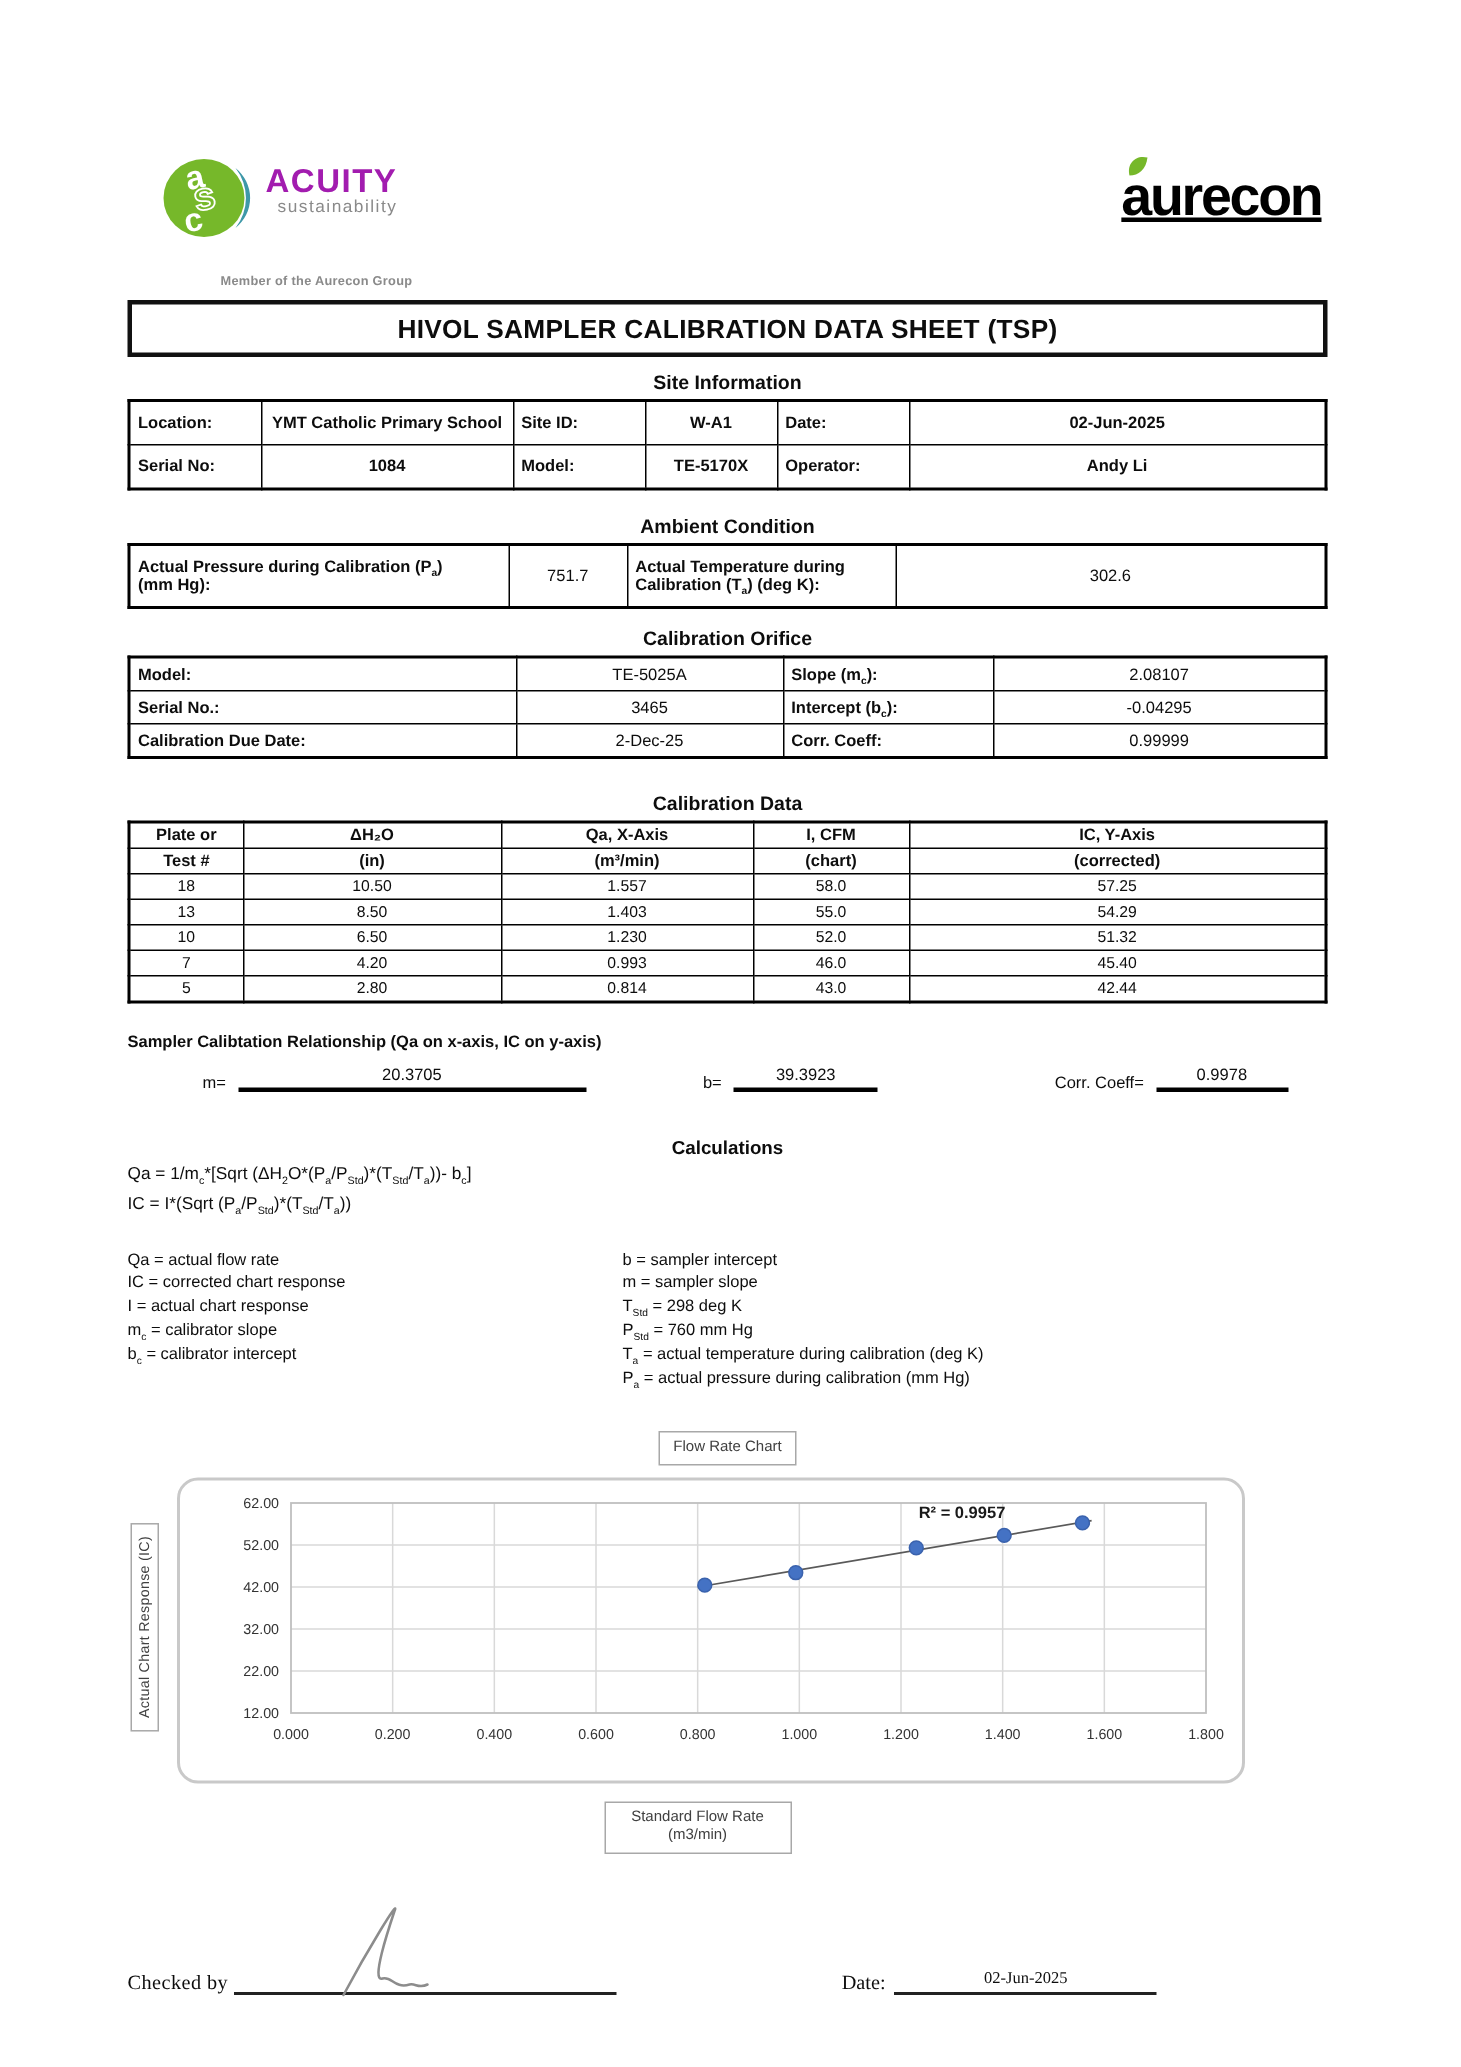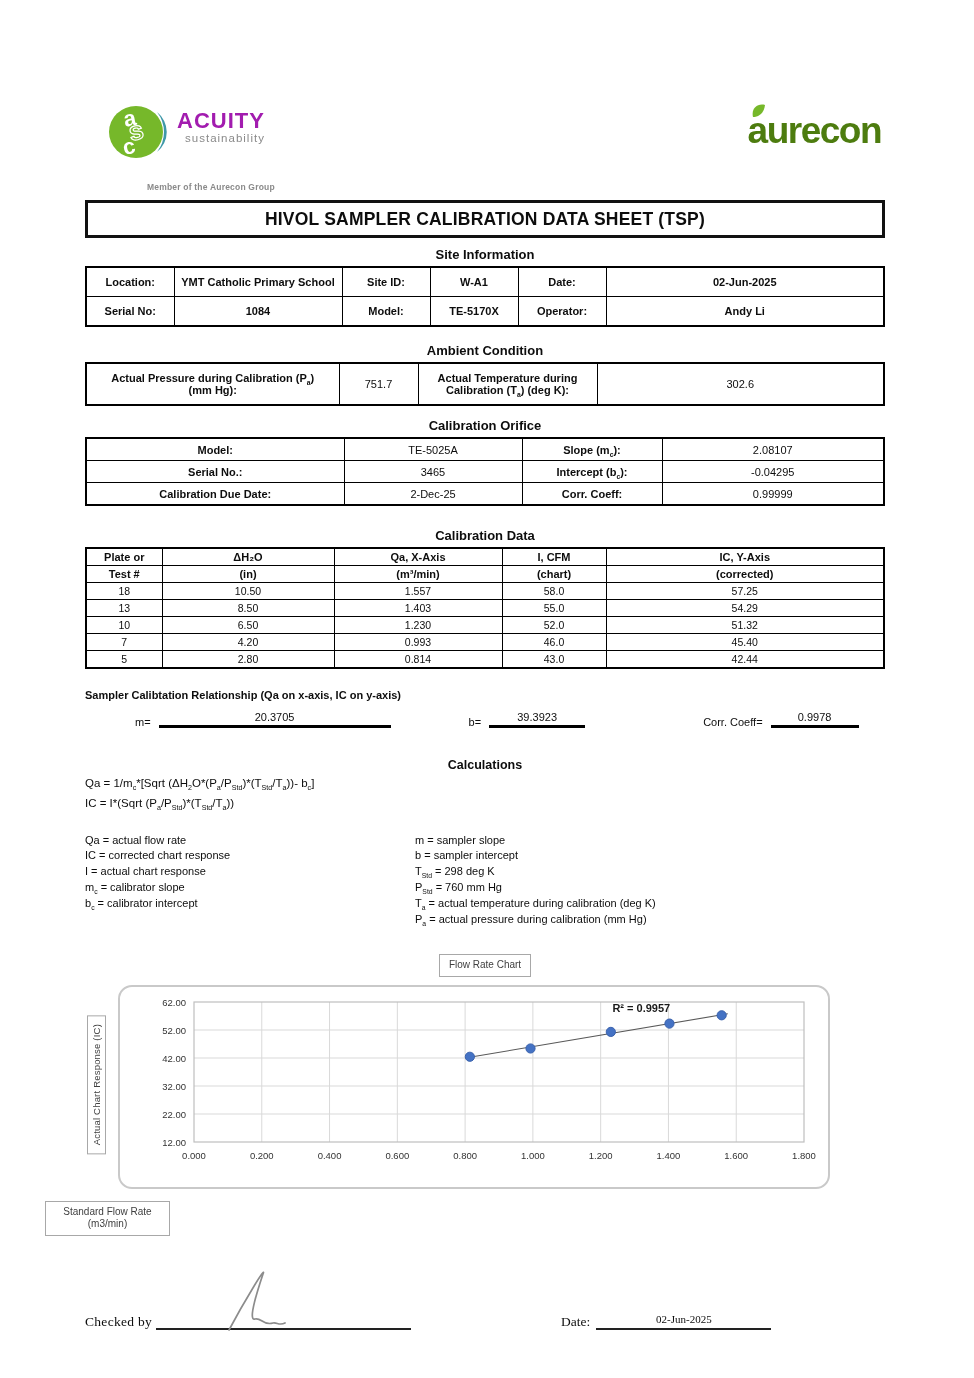--- a/index.html
+++ b/index.html
@@ -16,34 +16,34 @@
   sub{font-size:0.62em;line-height:0;}
   
   .logos-row{display:flex;justify-content:space-between;align-items:flex-start;height:84px;}
   .acuity{display:flex;flex-direction:column;margin-left:22px;}
   .acuity-top{display:flex;align-items:flex-start;}
   .acuity-text{margin-left:6px;margin-top:6px;display:flex;flex-direction:column;align-items:flex-end;}
   .acuity-name{color:#a21caf;font-weight:bold;font-size:22px;letter-spacing:1px;line-height:1;}
   .acuity-sub{color:#8a8a8a;font-size:11.5px;letter-spacing:1px;line-height:1.2;}
   .acuity-member{color:#8a8a8a;font-weight:bold;font-size:8.5px;margin-top:20px;margin-left:40px;letter-spacing:.2px;}
   .aurecon{position:relative;margin-top:8px;margin-right:4px;}
-  .aurecon-word{font-weight:bold;font-size:37px;letter-spacing:-1.5px;color:#4d7c0f;line-height:1;}
+  .aurecon-word{font-weight:bold;font-size:37px;letter-spacing:-1.5px;color:#000000;line-height:1;text-decoration:underline;}
   .aurecon-leaf{position:absolute;left:3px;top:-9px;}
   
   .title-box{
     margin-top:12px;border:3px solid #111;height:32px;
     display:flex;align-items:center;justify-content:center;
     font-weight:bold;font-size:17.5px;letter-spacing:.2px;
   }
   .section-heading{text-align:center;font-weight:bold;font-size:13px;margin-top:9px;margin-bottom:4px;}
   
   table{border-collapse:collapse;width:100%;table-layout:fixed;}
   .btable{border:2.5px solid #000;}
   .btable td{border:1.8px solid #000;padding:3px 5px;font-size:11px;overflow:hidden;}
-  .lab{font-weight:bold;text-align:center;}
+  .lab{font-weight:bold;text-align:left;}
   .val{text-align:center;}
   .valb{text-align:center;font-weight:bold;}
   .site-table td{height:22px;}
   .amb-table td{height:34px;}
   .ori-table td{height:15px;}
   .cal-table td{border:1.2px solid #000;text-align:center;font-size:10.5px;padding:1px 4px;height:14px;}
   .cal-table .hdr{font-weight:bold;font-size:11px;border:1.8px solid #000;}
   
   .rel-heading{font-weight:bold;font-size:11px;margin-top:20px;}
   .rel-row{display:flex;align-items:flex-end;margin-top:10px;font-size:11px;}
@@ -63,21 +63,21 @@
   .chart-outer{
     position:relative;margin-left:33px;margin-top:8px;width:712px;height:204px;
     border:2px solid #c9c9c9;border-radius:14px;box-sizing:border-box;
     padding-top:5px;padding-left:2px;
   }
   .ylabel-box{
     position:absolute;left:-33px;top:28px;
     border:1px solid #a8a8a8;background:#fff;color:#404040;font-size:9.5px;
     padding:8px 3px;writing-mode:vertical-rl;transform:rotate(180deg);letter-spacing:.2px;
   }
-  .xlabel-wrap{display:flex;margin-top:12px;margin-left:-40px;}
+  .xlabel-wrap{display:flex;justify-content:center;margin-top:12px;margin-left:-40px;}
   .xlabel-box{min-width:105px;}
   
   .footer{display:flex;align-items:flex-end;margin-top:62px;font-family:"Liberation Serif", serif;font-size:13.5px;}
   .sig-area{position:relative;width:255px;border-bottom:2.5px solid #222;height:30px;margin-left:4px;}
   .sig-svg{position:absolute;left:55px;bottom:-4px;}
   .date-area{position:relative;width:175px;border-bottom:2.5px solid #222;text-align:center;font-size:11px;padding-bottom:3px;margin-left:6px;}
   .footer .spacer{width:150px;}
   .chk{letter-spacing:.3px;}
 </style>
 </head>
@@ -268,22 +268,22 @@
 
   <div class="defs">
     <div class="defs-left">
       <div>Qa = actual flow rate</div>
       <div>IC = corrected chart response</div>
       <div>I = actual chart response</div>
       <div>m<sub>c</sub>  = calibrator slope</div>
       <div>b<sub>c</sub>  = calibrator intercept</div>
     </div>
     <div class="defs-right">
+      <div>b  = sampler intercept</div>
       <div>m = sampler slope</div>
-      <div>b  = sampler intercept</div>
       <div>T<sub>Std</sub> = 298 deg K</div>
       <div>P<sub>Std</sub> = 760 mm Hg</div>
       <div>T<sub>a</sub> = actual temperature during calibration (deg K)</div>
       <div>P<sub>a</sub> = actual pressure during calibration (mm Hg)</div>
     </div>
   </div>
 
   <div class="chart-title-wrap">
     <div class="small-box">Flow Rate Chart</div>
   </div>

